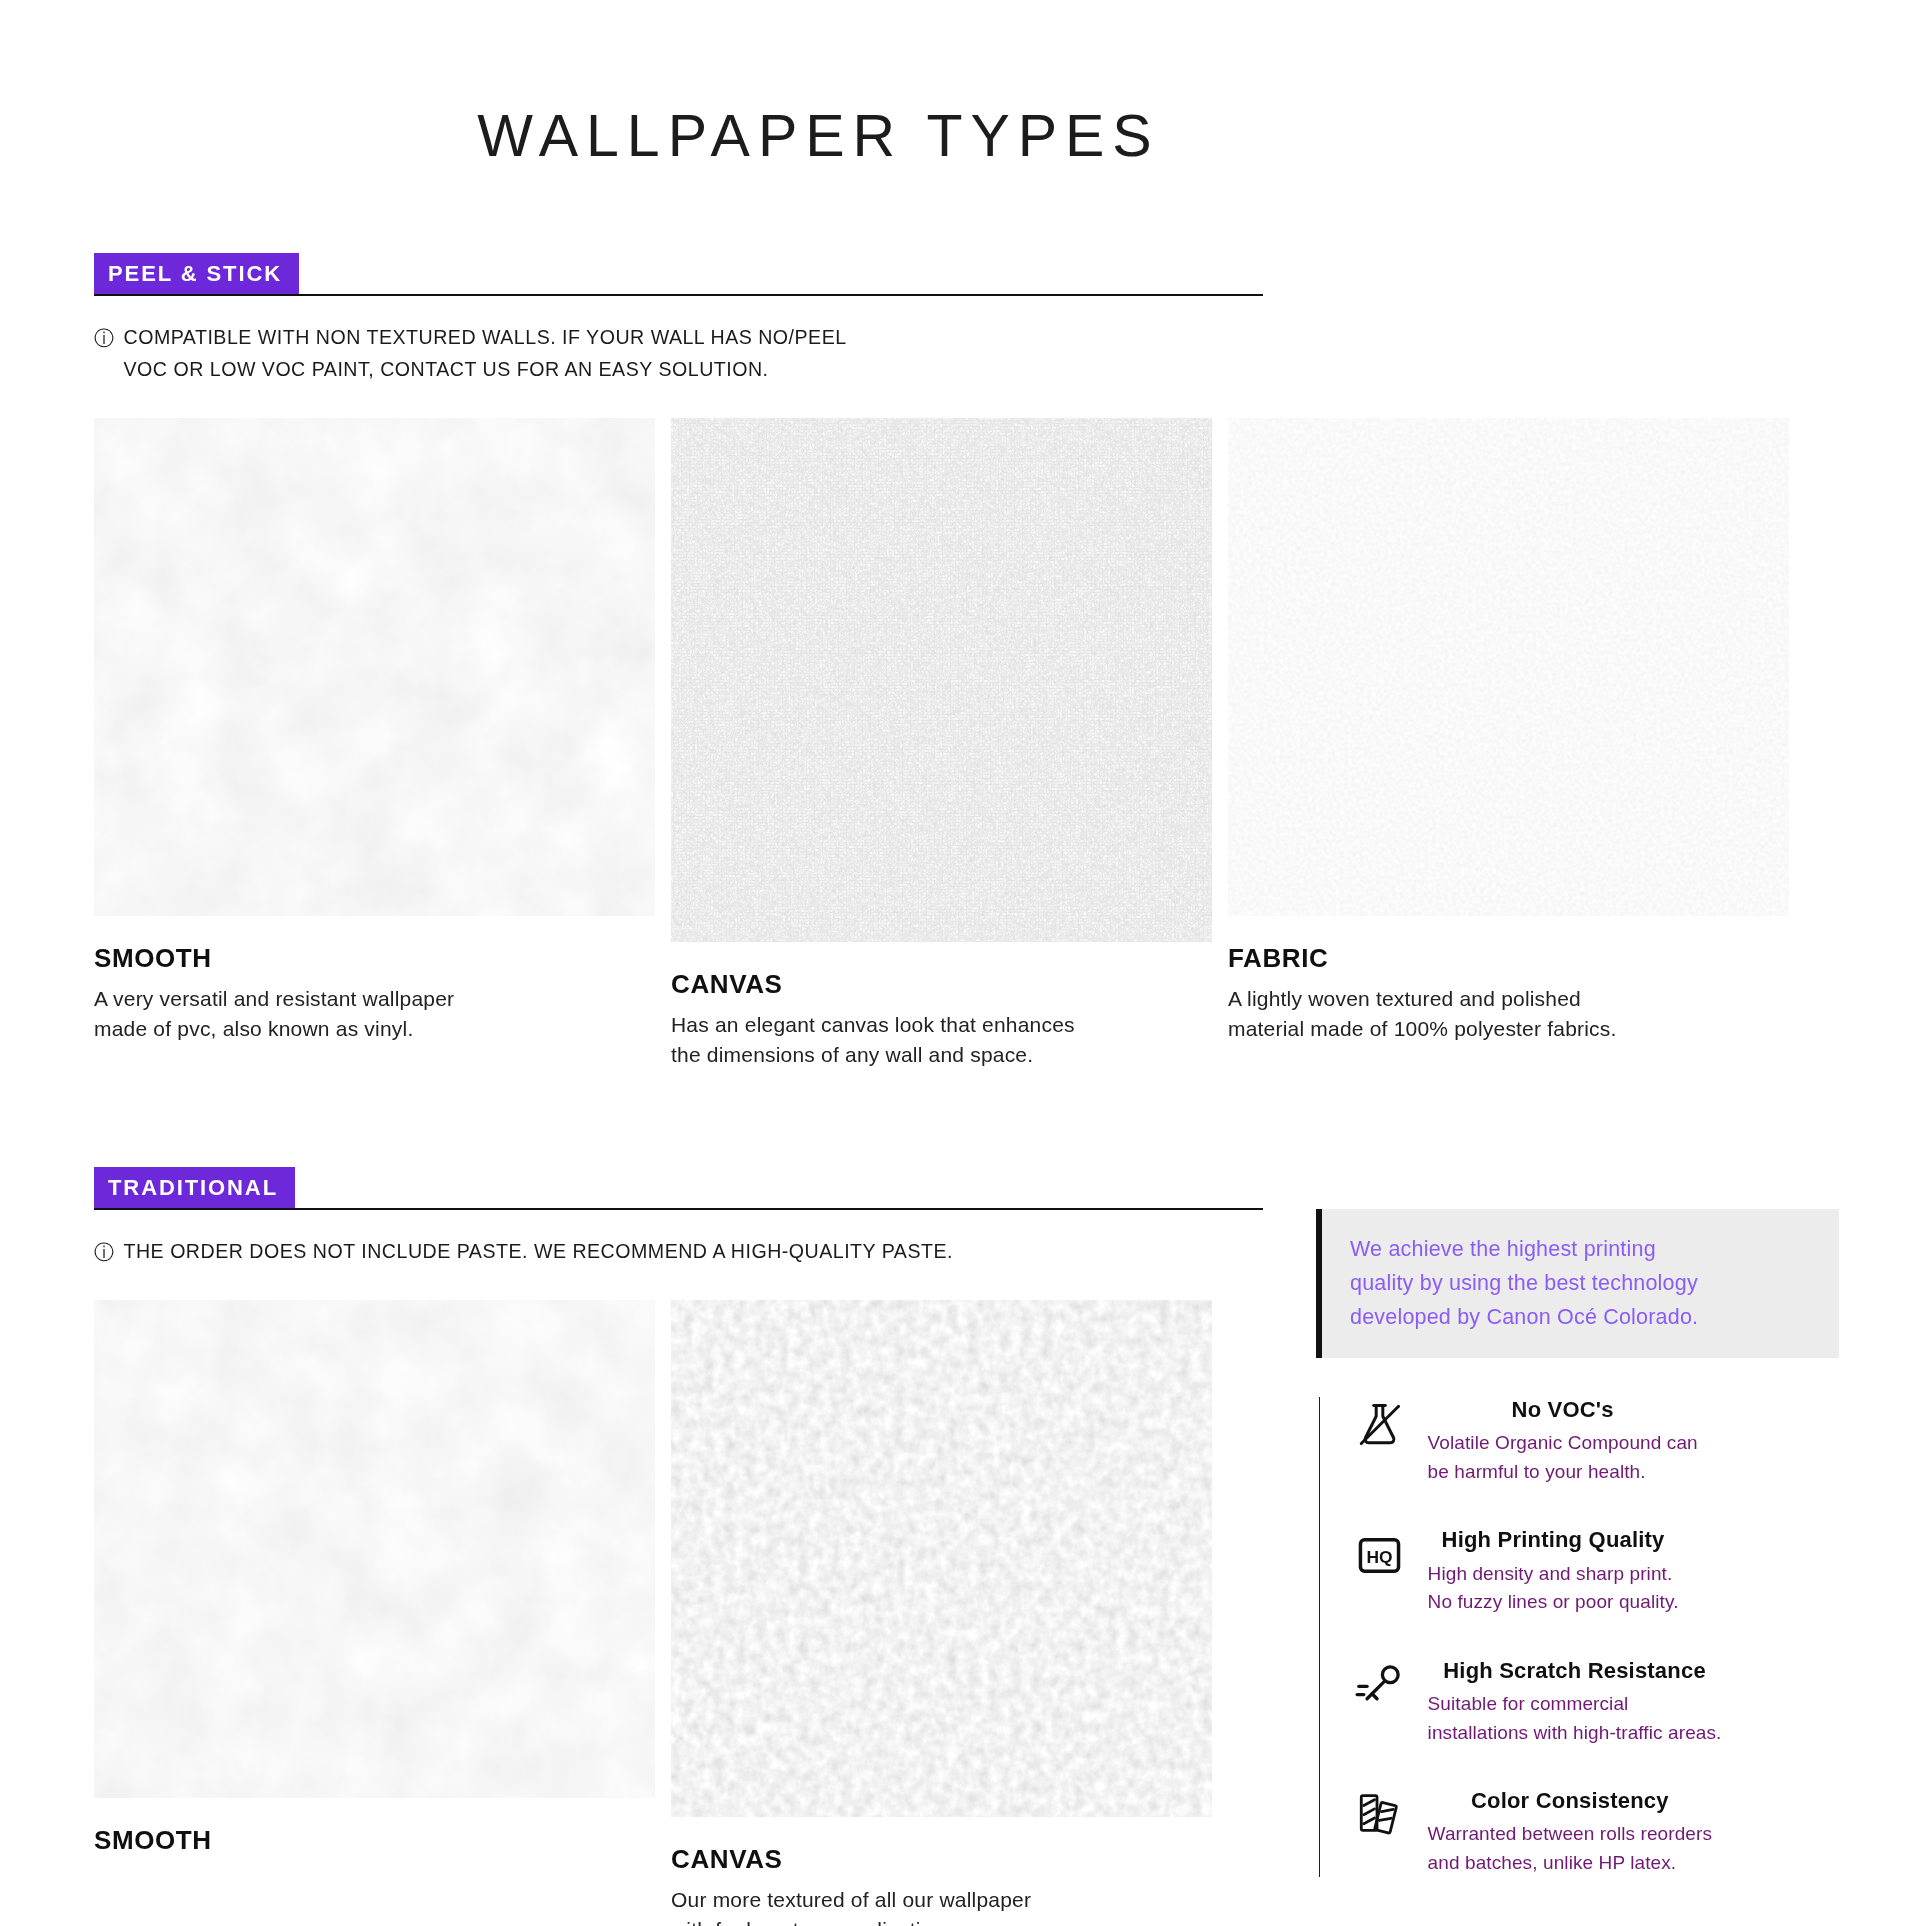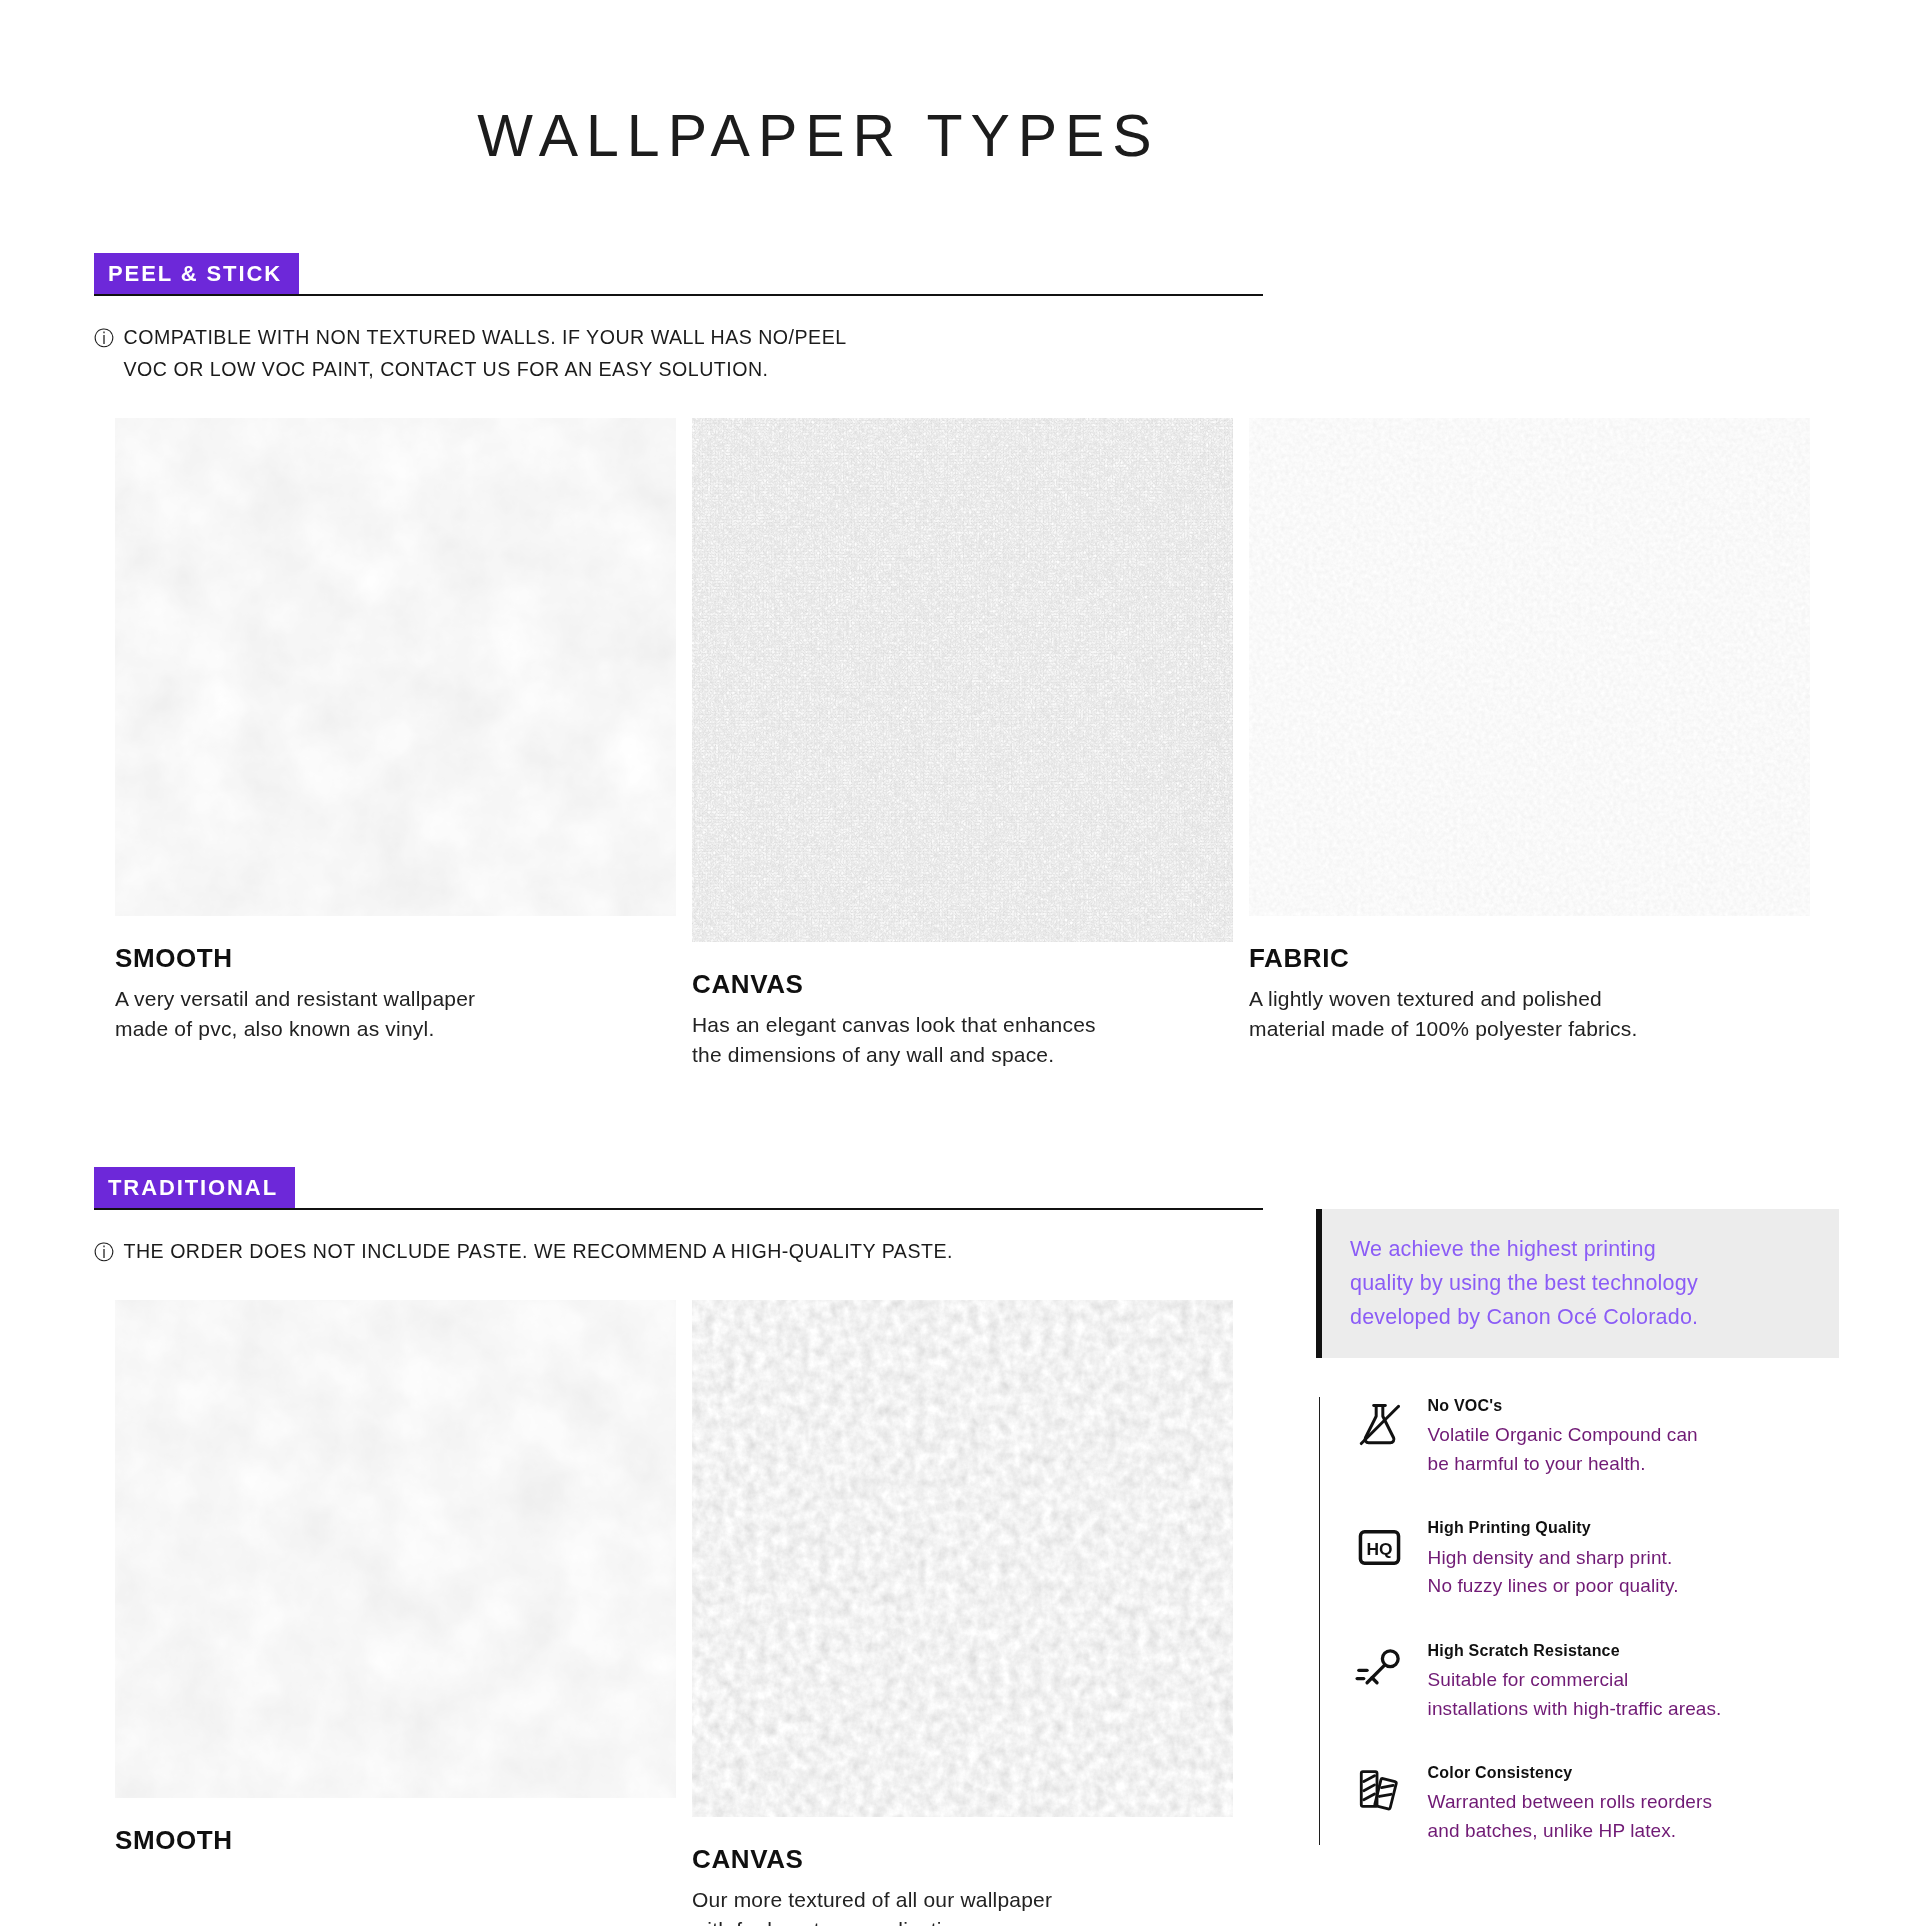--- a/index.html
+++ b/index.html
@@ -26,21 +26,21 @@
     background: #6d28d9; color: #fff; font-size: 22px; font-weight: 700;
     letter-spacing: 1.9px; padding: 8.3px 16.7px 7px 14px; display: inline-block;
   }
   .note {
     margin-top: 26px; display: flex; align-items: flex-start; gap: 9px;
     font-size: 19.6px; font-weight: 500; letter-spacing: 0.5px;
     color: #1b1b1b; line-height: 1.62;
   }
   .note .note-text { white-space: pre-line; }
   .note .info-glyph { font-size: 20px; line-height: 1.6; }
-  .swatch-row { display: flex; gap: 16px; margin-top: 32px; margin-left: 21px; }
+  .swatch-row { display: flex; gap: 16px; margin-top: 32px; }
   .card { display: flex; flex-direction: column; }
   .c-w873 { width: 561px; } .c-w922 { width: 541px; } .c-w874 { width: 561px; }
   .tex { display: block; width: 100%; }
   .t-h776 { height: 498px; } .t-h816 { height: 524px; } .t-h806 { height: 517px; }
   .swatch-name {
     margin-top: 27px; font-size: 26px; font-weight: 700;
     letter-spacing: 0.6px; color: #101010;
   }
   .swatch-desc {
     margin-top: 10.3px; font-size: 21px; line-height: 1.42; color: #222;
@@ -54,21 +54,21 @@
     margin-top: 42px; background: #ececec; border-left: 6.4px solid #111;
     padding: 23px 26px 23px 28px; font-size: 21.5px; line-height: 1.6;
     color: #8b5cf6; letter-spacing: 0.2px; white-space: pre-line;
   }
   .features {
     margin-top: 39px; margin-left: 2.6px; border-left: 1.9px solid #1e1e1e;
     padding-left: 33px; display: flex; flex-direction: column; gap: 41px;
   }
   .feature { display: flex; align-items: flex-start; gap: 22px; }
   .f-icon { width: 53px; height: 53px; flex: none; margin-top: 1.3px; }
-  .f-title { font-size: 16px; font-weight: 700; color: #101010; letter-spacing: 0.2px; }
+  .f-title { font-size: 22px; font-weight: 700; color: #101010; letter-spacing: 0.2px; text-align: center; }
   .f-desc {
     margin-top: 6.4px; font-size: 19px; line-height: 1.5; color: #701a75;
     white-space: pre-line; letter-spacing: 0.1px;
   }
   .bottom-rule { margin-top: auto; border: none; border-top: 1.3px solid #4a4a4a; width: 100%; }
   .svg-defs { position: absolute; width: 0; height: 0; }
 </style>
 </head>
 <body>
 

